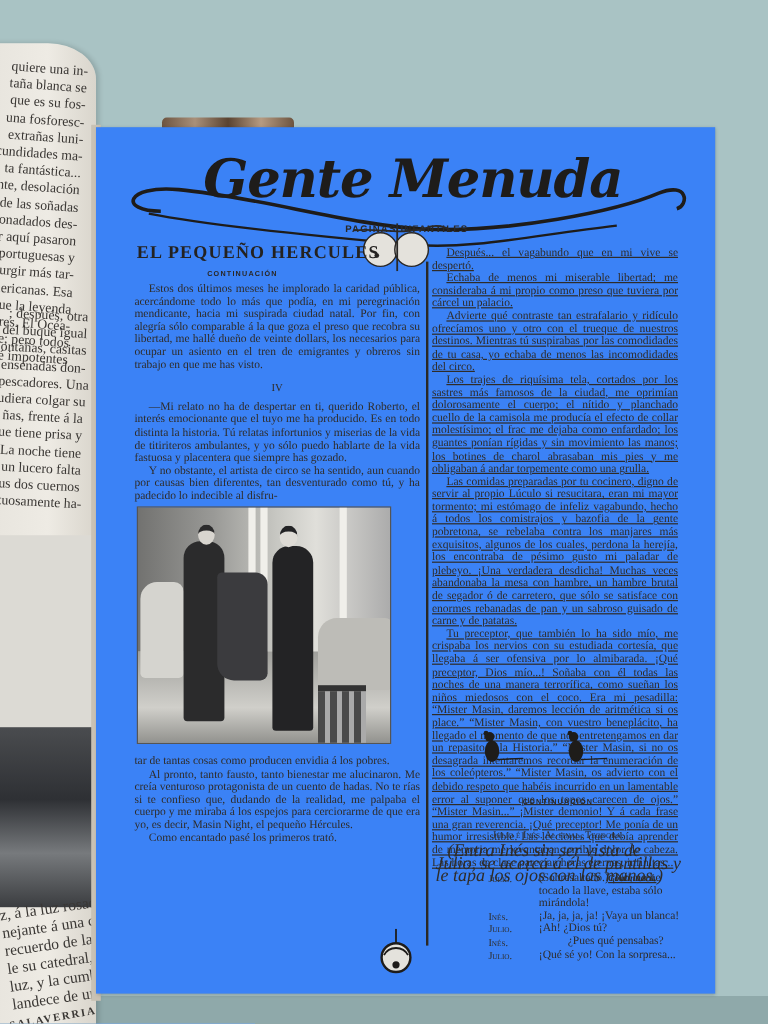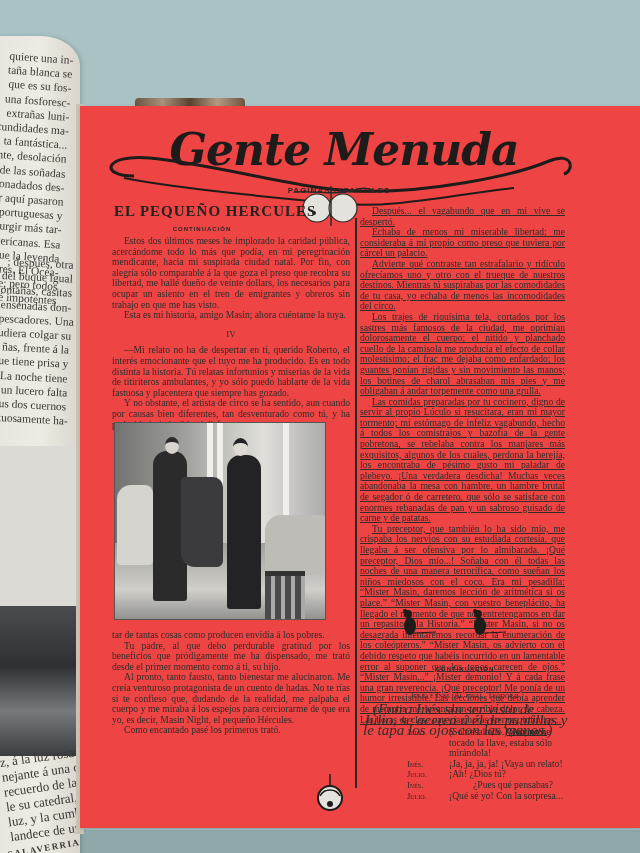--- a/index.html
+++ b/index.html
@@ -27,22 +27,22 @@
   }
   .left-sky { position:absolute; left:20px; top:410px; width:80px; height:160px; background:#dcdad4; }
   .left-caption { position:absolute; left:18px; top:708px; width:80px; font-size:13px; line-height:15px; color:#3a3734; white-space:nowrap; text-align:right; transform: rotate(-8deg); transform-origin: 100% 0; }
   .left-author { position:absolute; left:14px; top:808px; font-size:9px; letter-spacing:1.5px; font-weight:bold; color:#3a3734; transform: rotate(-10deg); white-space:nowrap;}
   .left-credit { position:absolute; left:14px; top:824px; font-size:5.5px; letter-spacing:1px; color:#3a3734; transform: rotate(-12deg); white-space:nowrap;}
   .book-edge { position:absolute; left:76px; top:104px; width:8px; height:730px; background:#c8c1b4; }
   .ribbon { position:absolute; left:135px; top:98px; width:110px; height:10px; background: linear-gradient(90deg,#6d5440,#a9907a,#5a4331,#b69b82,#6d5440); border-radius:4px 4px 0 0; }
 
   
   .page {
-    position:absolute; left:80px; top:106px; width:560px; height:722px;
-    background: #ef4444;
+    position:absolute; left:80px; top:106px; width:516px; height:722px;
+    background: #3b82f6;
     box-shadow: 1px 1px 3px rgba(0,0,0,0.2);
   }
   .masthead { position:absolute; left:14px; top:10px; width:490px; height:90px; }
   .masthead svg { position:absolute; left:0; top:0; }
   .mast-title {
     position:absolute; left:60px; top:8px; width:380px; text-align:center;
     font-family: "DejaVu Serif", serif; font-style: italic; font-weight:bold;
     font-size:44px; color:#1e1c1a; letter-spacing:-1px;
   }
   .mast-sub { position:absolute; left:0; top:70px; width:490px; text-align:center; font-family:"Liberation Sans", sans-serif; font-size:8px; font-weight:bold; letter-spacing:1px; color:#2a2826; }
@@ -163,21 +163,20 @@
     <circle cx="19" cy="27" r="2" fill="#2a2826"></circle>
     <line x1="36" y1="0" x2="36" y2="40" stroke="#2a2826" stroke-width="1.5"></line>
   </svg>
 
   <div class="divider-rule"></div>
 
   <div class="col col1">
     <div class="h1" style="position:absolute; left:2px; top:-52px; white-space:nowrap;">EL PEQUEÑO HERCULES</div>
     <div class="cont" style="position:absolute; left:0; top:-34px; width:180px;">CONTINUACIÓN</div>
     <p style="margin-top:-22px;">Estos dos últimos meses he implorado la caridad pública, acercándome todo lo más que podía, en mi peregrinación mendicante, hacia mi suspirada ciudad natal. Por fin, con alegría sólo comparable á la que goza el preso que recobra su libertad, me hallé dueño de veinte dollars, los necesarios para ocupar un asiento en el tren de emigrantes y obreros sin trabajo en que me has visto.</p>
-    <p>Esta es mi historia, amigo Masin; ahora cuéntame la tuya.</p>
     <div class="sec-num">IV</div>
     <p>—Mi relato no ha de despertar en ti, querido Roberto, el interés emocionante que el tuyo me ha producido. Es en todo distinta la historia. Tú relatas infortunios y miserias de la vida de titiriteros ambulantes, y yo sólo puedo hablarte de la vida fastuosa y placentera que siempre has gozado.</p>
     <p>Y no obstante, el artista de circo se ha sentido, aun cuando por causas bien diferentes, tan desventurado como tú, y ha padecido lo indecible al disfru-</p>
   </div>
 
   <div class="illustration">
     <div class="ill-wall"></div>
     <div class="ill-pillar" style="left:92px"></div>
     <div class="ill-pillar" style="left:102px"></div>
     <div class="ill-pillar" style="left:168px"></div>
@@ -187,21 +186,20 @@
     <div class="ill-man1"></div>
     <div class="ill-head1"></div>
     <div class="ill-coat"></div>
     <div class="ill-man2"></div>
     <div class="ill-head2"></div>
     <div class="ill-table"></div>
   </div>
 
   <div class="col" style="left:32px; top:524px; width:238px;">
     <p style="text-indent:0">tar de tantas cosas como producen envidia á los pobres.</p>
-    <p>Tu padre, al que debo perdurable gratitud por los beneficios que pródigamente me ha dispensado, me trató desde el primer momento como á ti, su hijo.</p>
     <p>Al pronto, tanto fausto, tanto bienestar me alucinaron. Me creía venturoso protagonista de un cuento de hadas. No te rías si te confieso que, dudando de la realidad, me palpaba el cuerpo y me miraba á los espejos para cerciorarme de que era yo, es decir, Masin Night, el pequeño Hércules.</p>
     <p>Como encantado pasé los primeros trató.</p>
   </div>
 
   <div class="col col2">
     <p>Después... el vagabundo que en mi vive se despertó.</p>
     <p>Echaba de menos mi miserable libertad; me consideraba á mi propio como preso que tuviera por cárcel un palacio.</p>
     <p>Advierte qué contraste tan estrafalario y ridículo ofrecíamos uno y otro con el trueque de nuestros destinos. Mientras tú suspirabas por las comodidades de tu casa, yo echaba de menos las incomodidades del circo.</p>
     <p>Los trajes de riquísima tela, cortados por los sastres más famosos de la ciudad, me oprimían dolorosamente el cuerpo; el nítido y planchado cuello de la camisola me producía el efecto de collar molestísimo; el frac me dejaba como enfardado; los guantes ponían rígidas y sin movimiento las manos; los botines de charol abrasaban mis pies y me obligaban á andar torpemente como una grulla.</p>
     <p>Las comidas preparadas por tu cocinero, digno de servir al propio Lúculo si resucitara, eran mi mayor tormento; mi estómago de infeliz vagabundo, hecho á todos los comistrajos y bazofia de la gente pobretona, se rebelaba contra los manjares más exquisitos, algunos de los cuales, perdona la herejía, los encontraba de pésimo gusto mi paladar de plebeyo. ¡Una verdadera desdicha! Muchas veces abandonaba la mesa con hambre, un hambre brutal de segador ó de carretero, que sólo se satisface con enormes rebanadas de pan y un sabroso guisado de carne y de patatas.</p>
@@ -226,21 +224,21 @@
   <div class="chars">Julio é Inés. Al final, Teodora.</div>
   <div class="stage">(Entra Inés sin ser vista de Julio, se acerca á él de puntillas y le tapa los ojos con las manos.)</div>
 
   <div class="dialogue">
     <div class="dl-row">
       <span class="dl-sp">Julio.</span>
       <span class="dl-tx">(Sobresaltado.) ¡No, no he tocado la llave, estaba sólo mirándola!</span>
     </div>
     <div class="dl-row">
       <span class="dl-sp">Inés.</span>
-      <span class="dl-tx">¡Ja, ja, ja, ja! ¡Vaya un relato!</span>
+      <span class="dl-tx">¡Ja, ja, ja, ja! ¡Vaya un blanca!</span>
     </div>
     <div class="dl-row">
       <span class="dl-sp">Julio.</span>
       <span class="dl-tx">¡Ah! ¿Dios tú?</span>
     </div>
     <div class="dl-row">
       <span class="dl-sp">Inés.</span>
       <span class="dl-tx" style="text-align:right; padding-right:20px;">¿Pues qué pensabas?</span>
     </div>
     <div class="dl-row">

